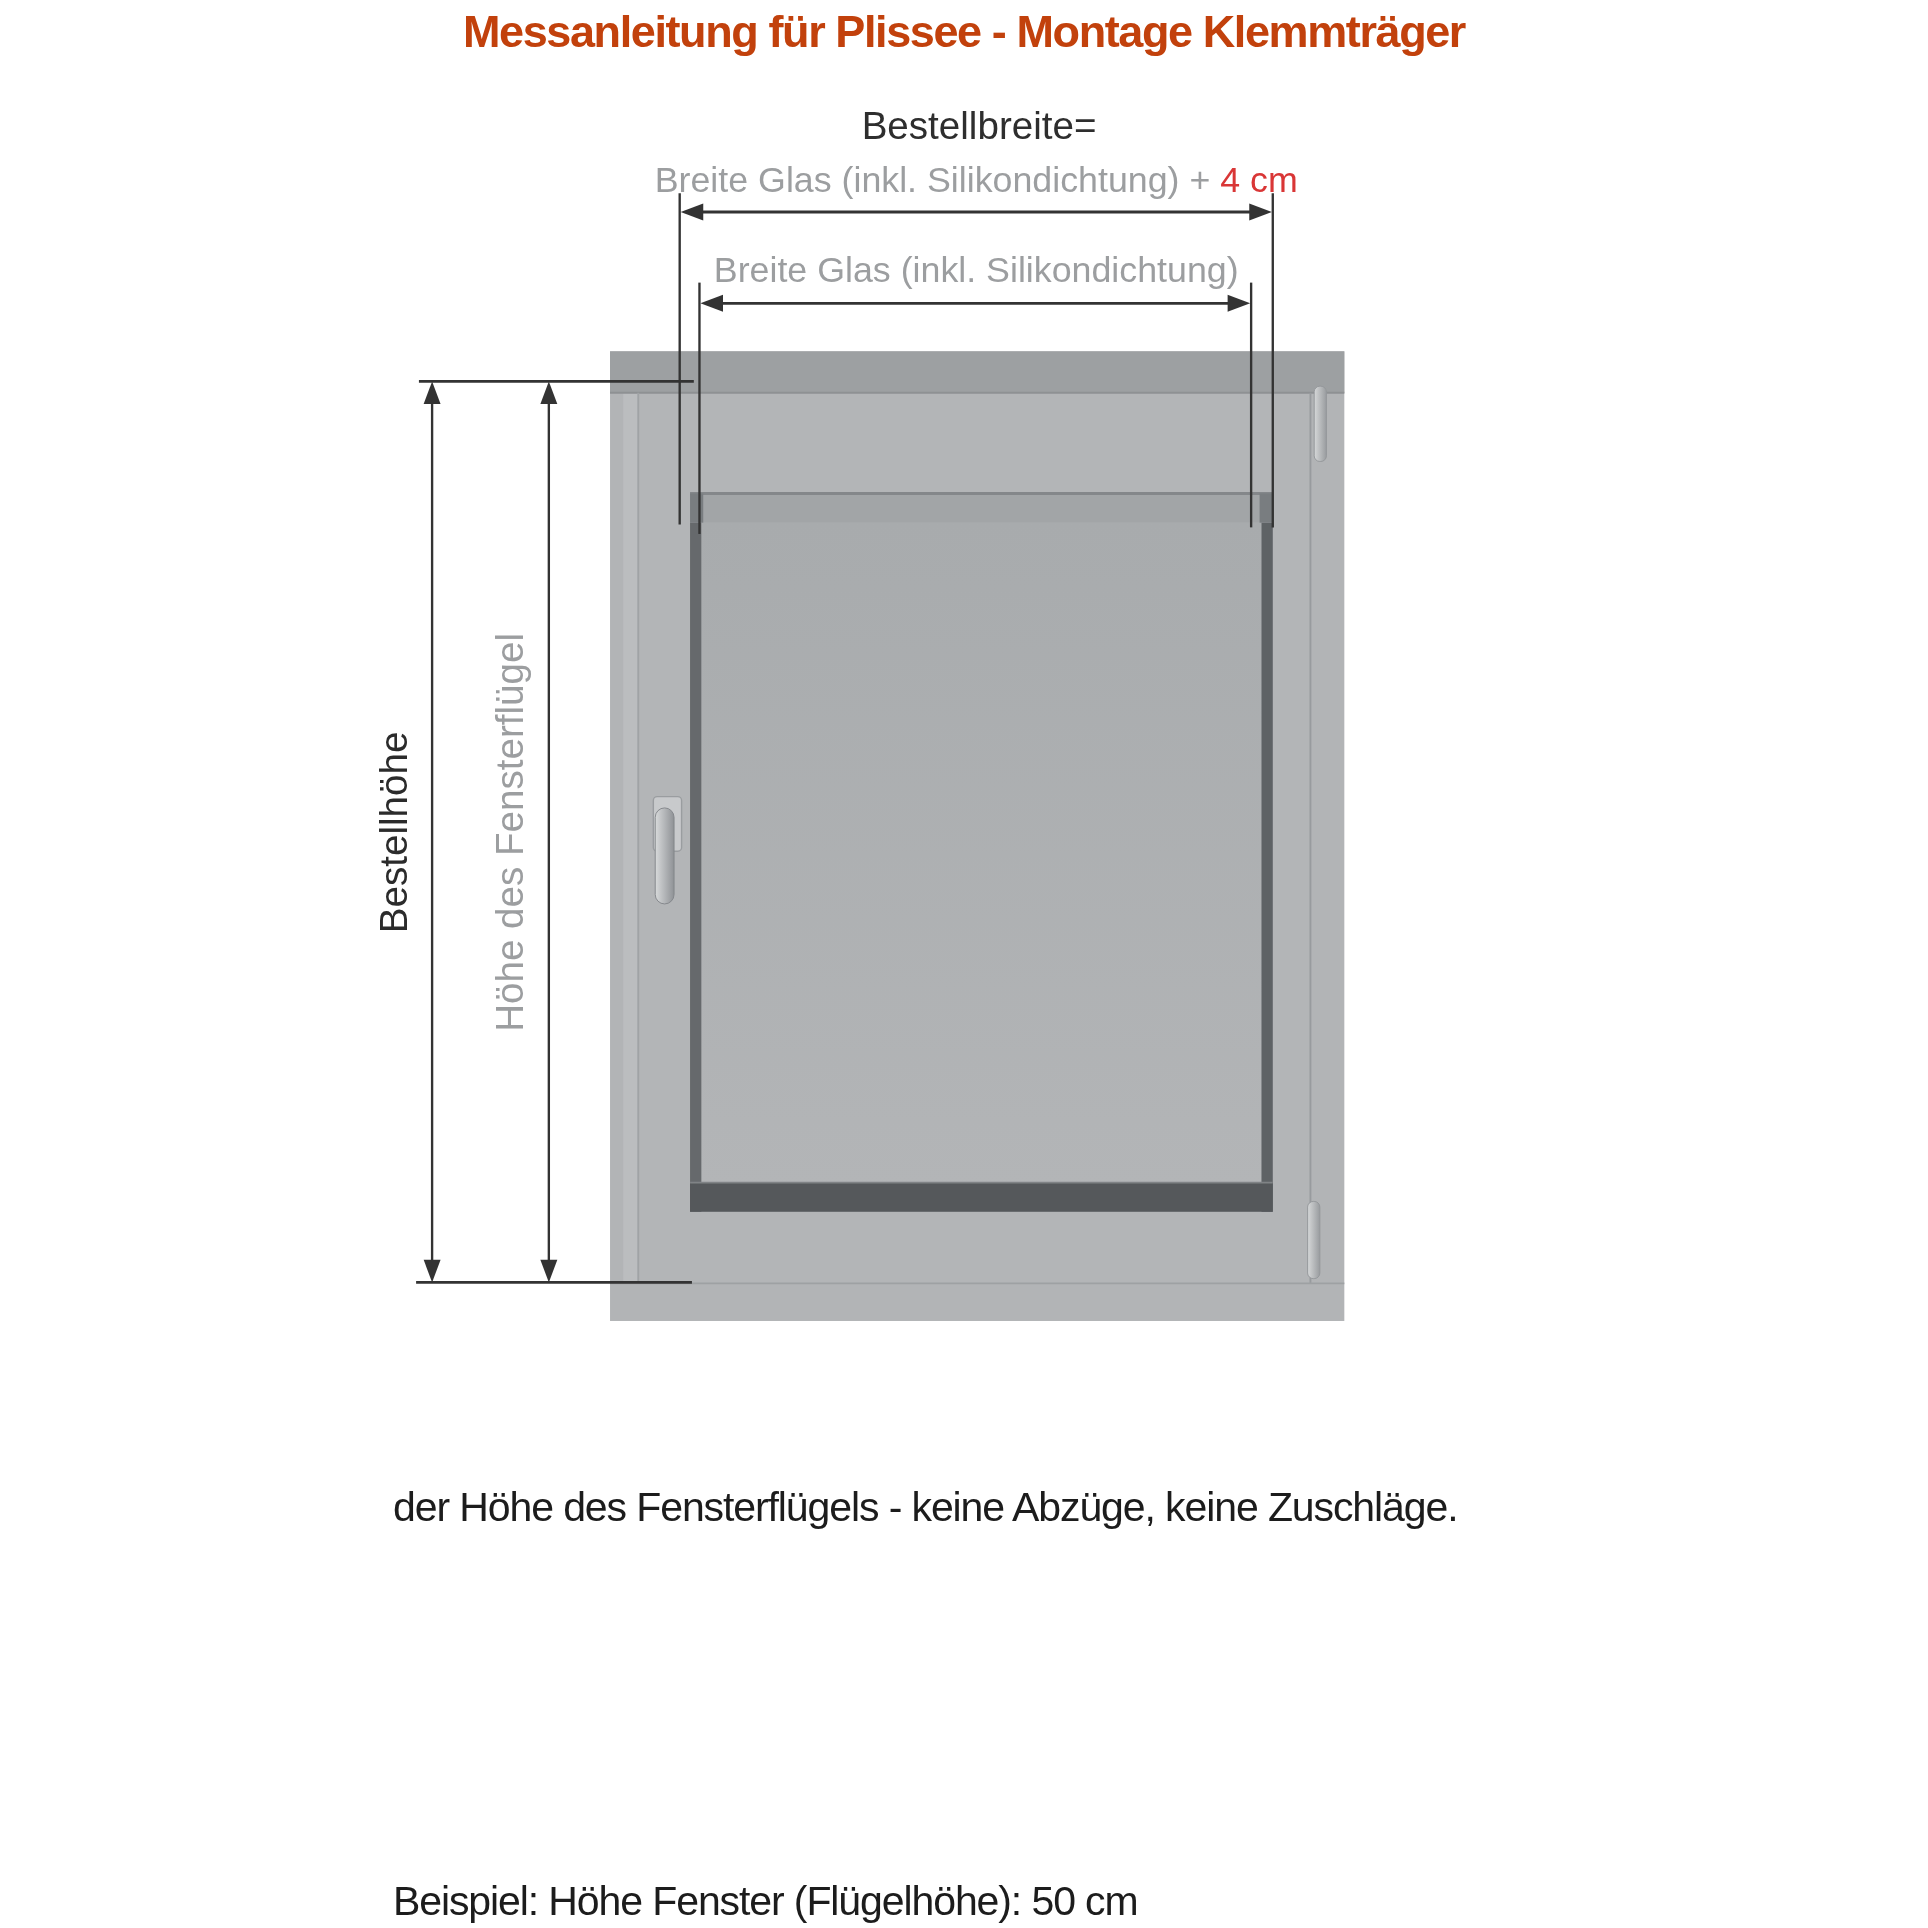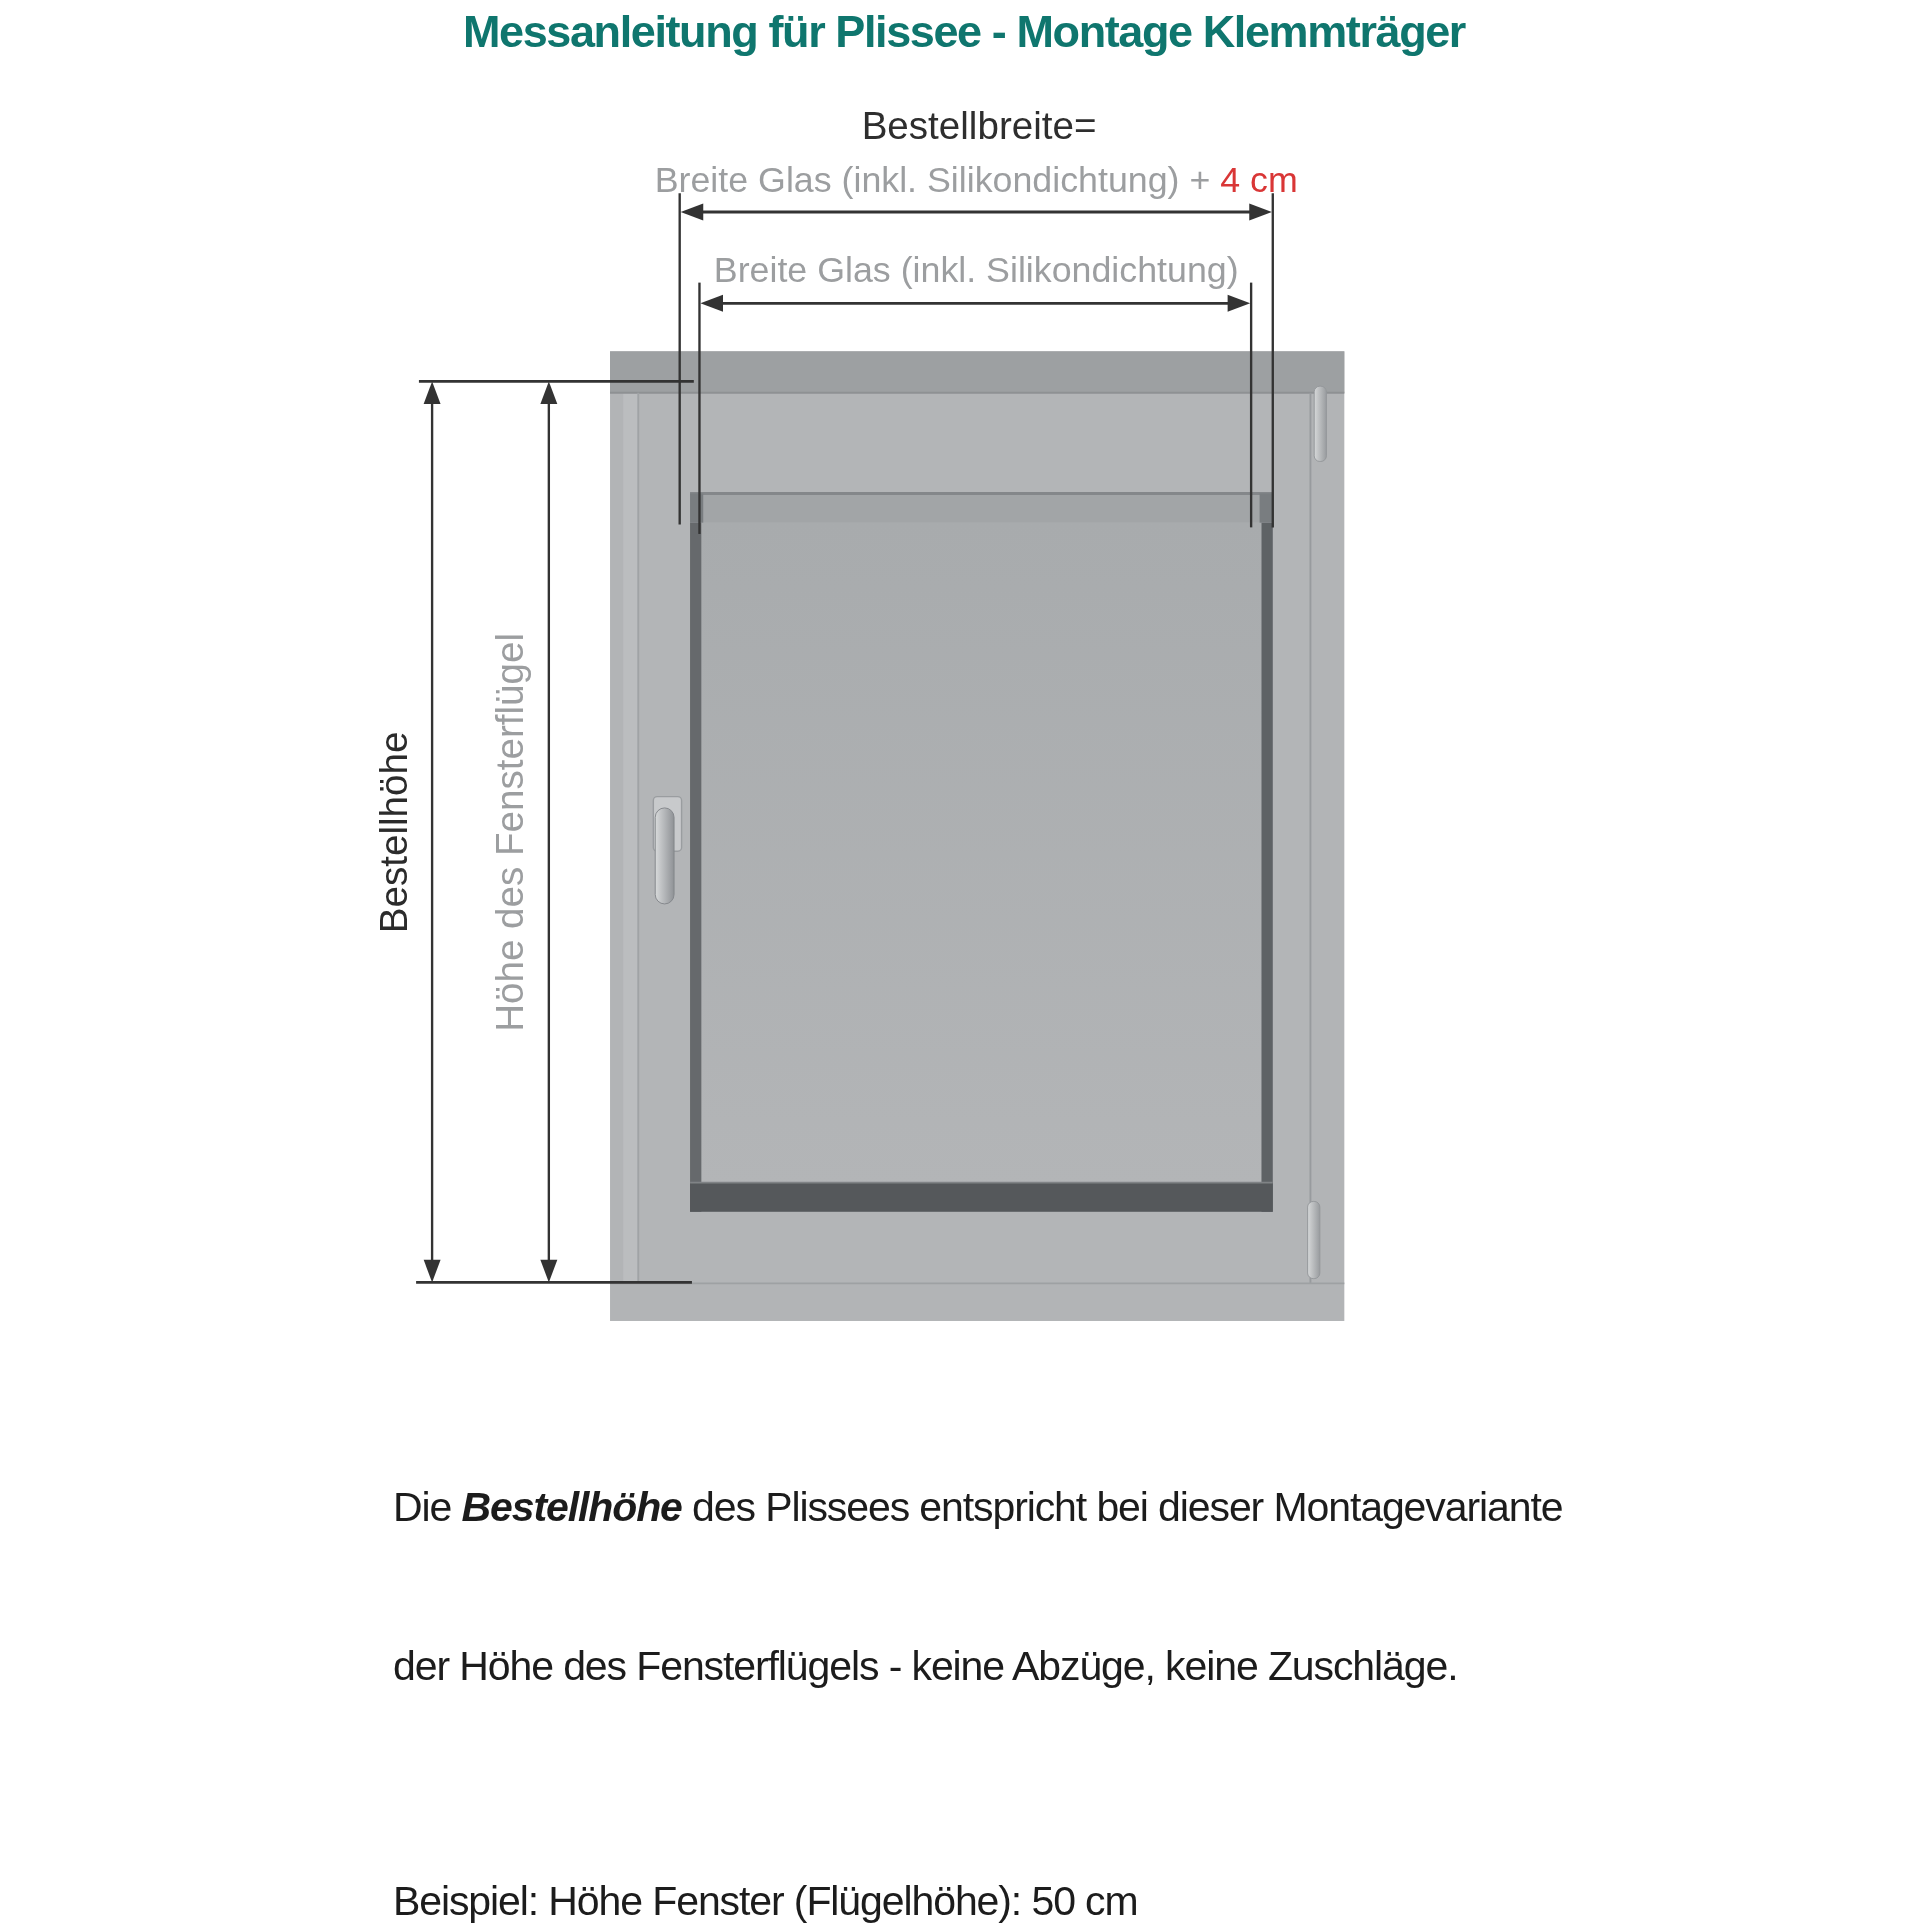--- a/index.html
+++ b/index.html
@@ -2,21 +2,21 @@
 <html style="font-size:15px"><head>
 <meta charset="utf-8">
 <style>
   html,body{margin:0;padding:0;background:#ffffff;}
   .canvas{
     position:relative;width:1928px;height:1928px;background:#ffffff;overflow:hidden;
     font-family:"Liberation Sans","DejaVu Sans",sans-serif;color:#1f1f1f;
   }
   .page-title{
     position:absolute;top:5.6px;left:0;right:0;text-align:center;
-    font-size:45px;font-weight:bold;letter-spacing:-1.4px;color:#0f766e;
+    font-size:45px;font-weight:bold;letter-spacing:-1.4px;color:#c2410c;
   }
   .diagram-svg{position:absolute;top:0;left:0;}
   .svg-label{font-family:"Liberation Sans","DejaVu Sans",sans-serif;}
   .textblock{
     position:absolute;left:393px;top:1375px;
     font-size:41px;line-height:53px;letter-spacing:-1.1px;color:#1c1c1c;white-space:pre;
   }
   .textblock .em{font-weight:bold;font-style:italic;}
   .example{
     position:absolute;left:393px;top:1769px;
@@ -106,21 +106,20 @@
     <text x="1037" y="204" text-anchor="middle" font-size="38" class="svg-label"><tspan fill="#9c9ea0">Breite Glas (inkl. Silikondichtung) + </tspan><tspan fill="#d93636">4 cm</tspan></text>
 
     <text x="1037" y="299" text-anchor="middle" font-size="38" fill="#9c9ea0" class="svg-label">Breite Glas (inkl. Silikondichtung)</text>
 
     <text x="432" y="884" text-anchor="middle" font-size="41" fill="#2b2b2b" class="svg-label" transform="rotate(-90 432 884)">Bestellhöhe</text>
 
     <text x="556" y="884" text-anchor="middle" font-size="41" fill="#9c9ea0" class="svg-label" transform="rotate(-90 556 884)">Höhe des Fensterflügel</text>
   </svg>
 
   <div class="textblock">
-    <div class="line"><span>Die </span><span class="em">Bestellhöhe</span><span> des Plissees entspricht bei dieser Montagevariante</span></div>
     <div class="line">der Höhe des Fensterflügels - keine Abzüge, keine Zuschläge.</div>
     
     
     
     
   </div>
 
   <div class="example">
     <div class="line">Beispiel: Höhe Fenster (Flügelhöhe): 50 cm</div>
     

